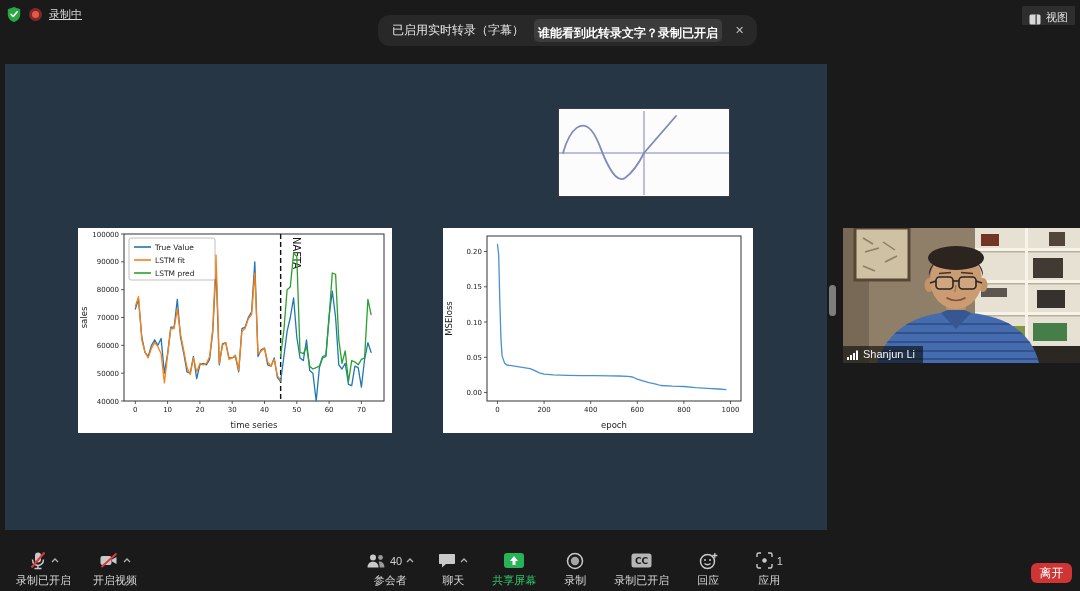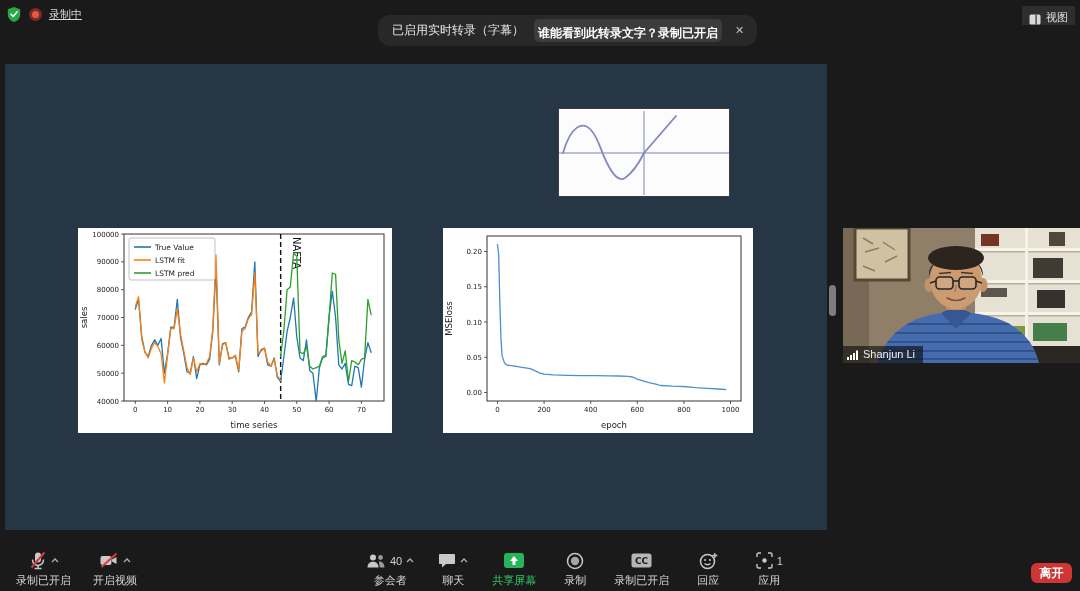--- a/index.html
+++ b/index.html
@@ -52,21 +52,21 @@
   .toolbar { position:absolute; left:0; top:548px; width:1080px; height:43px; }
   .tb-group-left  { position:absolute; left:16px; top:2px; display:flex; gap:22px; }
   .tb-group-center{ position:absolute; left:366px; top:2px; display:flex; gap:17px; }
   .tb-item { display:flex; flex-direction:column; align-items:center; gap:2px;
              background:none; border:none; cursor:pointer; min-width:44px; }
   .tb-icon-row { height:21px; display:flex; align-items:center; gap:4px; }
   .tb-label { font-size:11px; color:#d6d6d6; white-space:nowrap; }
   .tb-label.green { color:#31c868;text-align:right; }
   .tb-count { font-size:11px; color:#cfcfcf; }
   .leave-btn { position:absolute; left:1031px; top:15px; width:41px; height:20px;
-               background:#cf3535; color:#ffffff; font-size:12px; font-weight:bold;
+               background:#cf3535; color:#ffffff; font-size:12px; font-weight:normal;
                border:none; border-radius:6px; cursor:pointer; line-height:20px; text-align:center; }
 </style>
 </head>
 <body>
 
 <div class="stage">
 
   <div class="rec-indicator">
     <svg width="16" height="17" viewBox="0 0 16 17">
       <path d="M8 1 L14.2 3.2 V8.2 C14.2 12.2 11.4 15 8 16 C4.6 15 1.8 12.2 1.8 8.2 V3.2 Z" fill="#28a745"></path>

